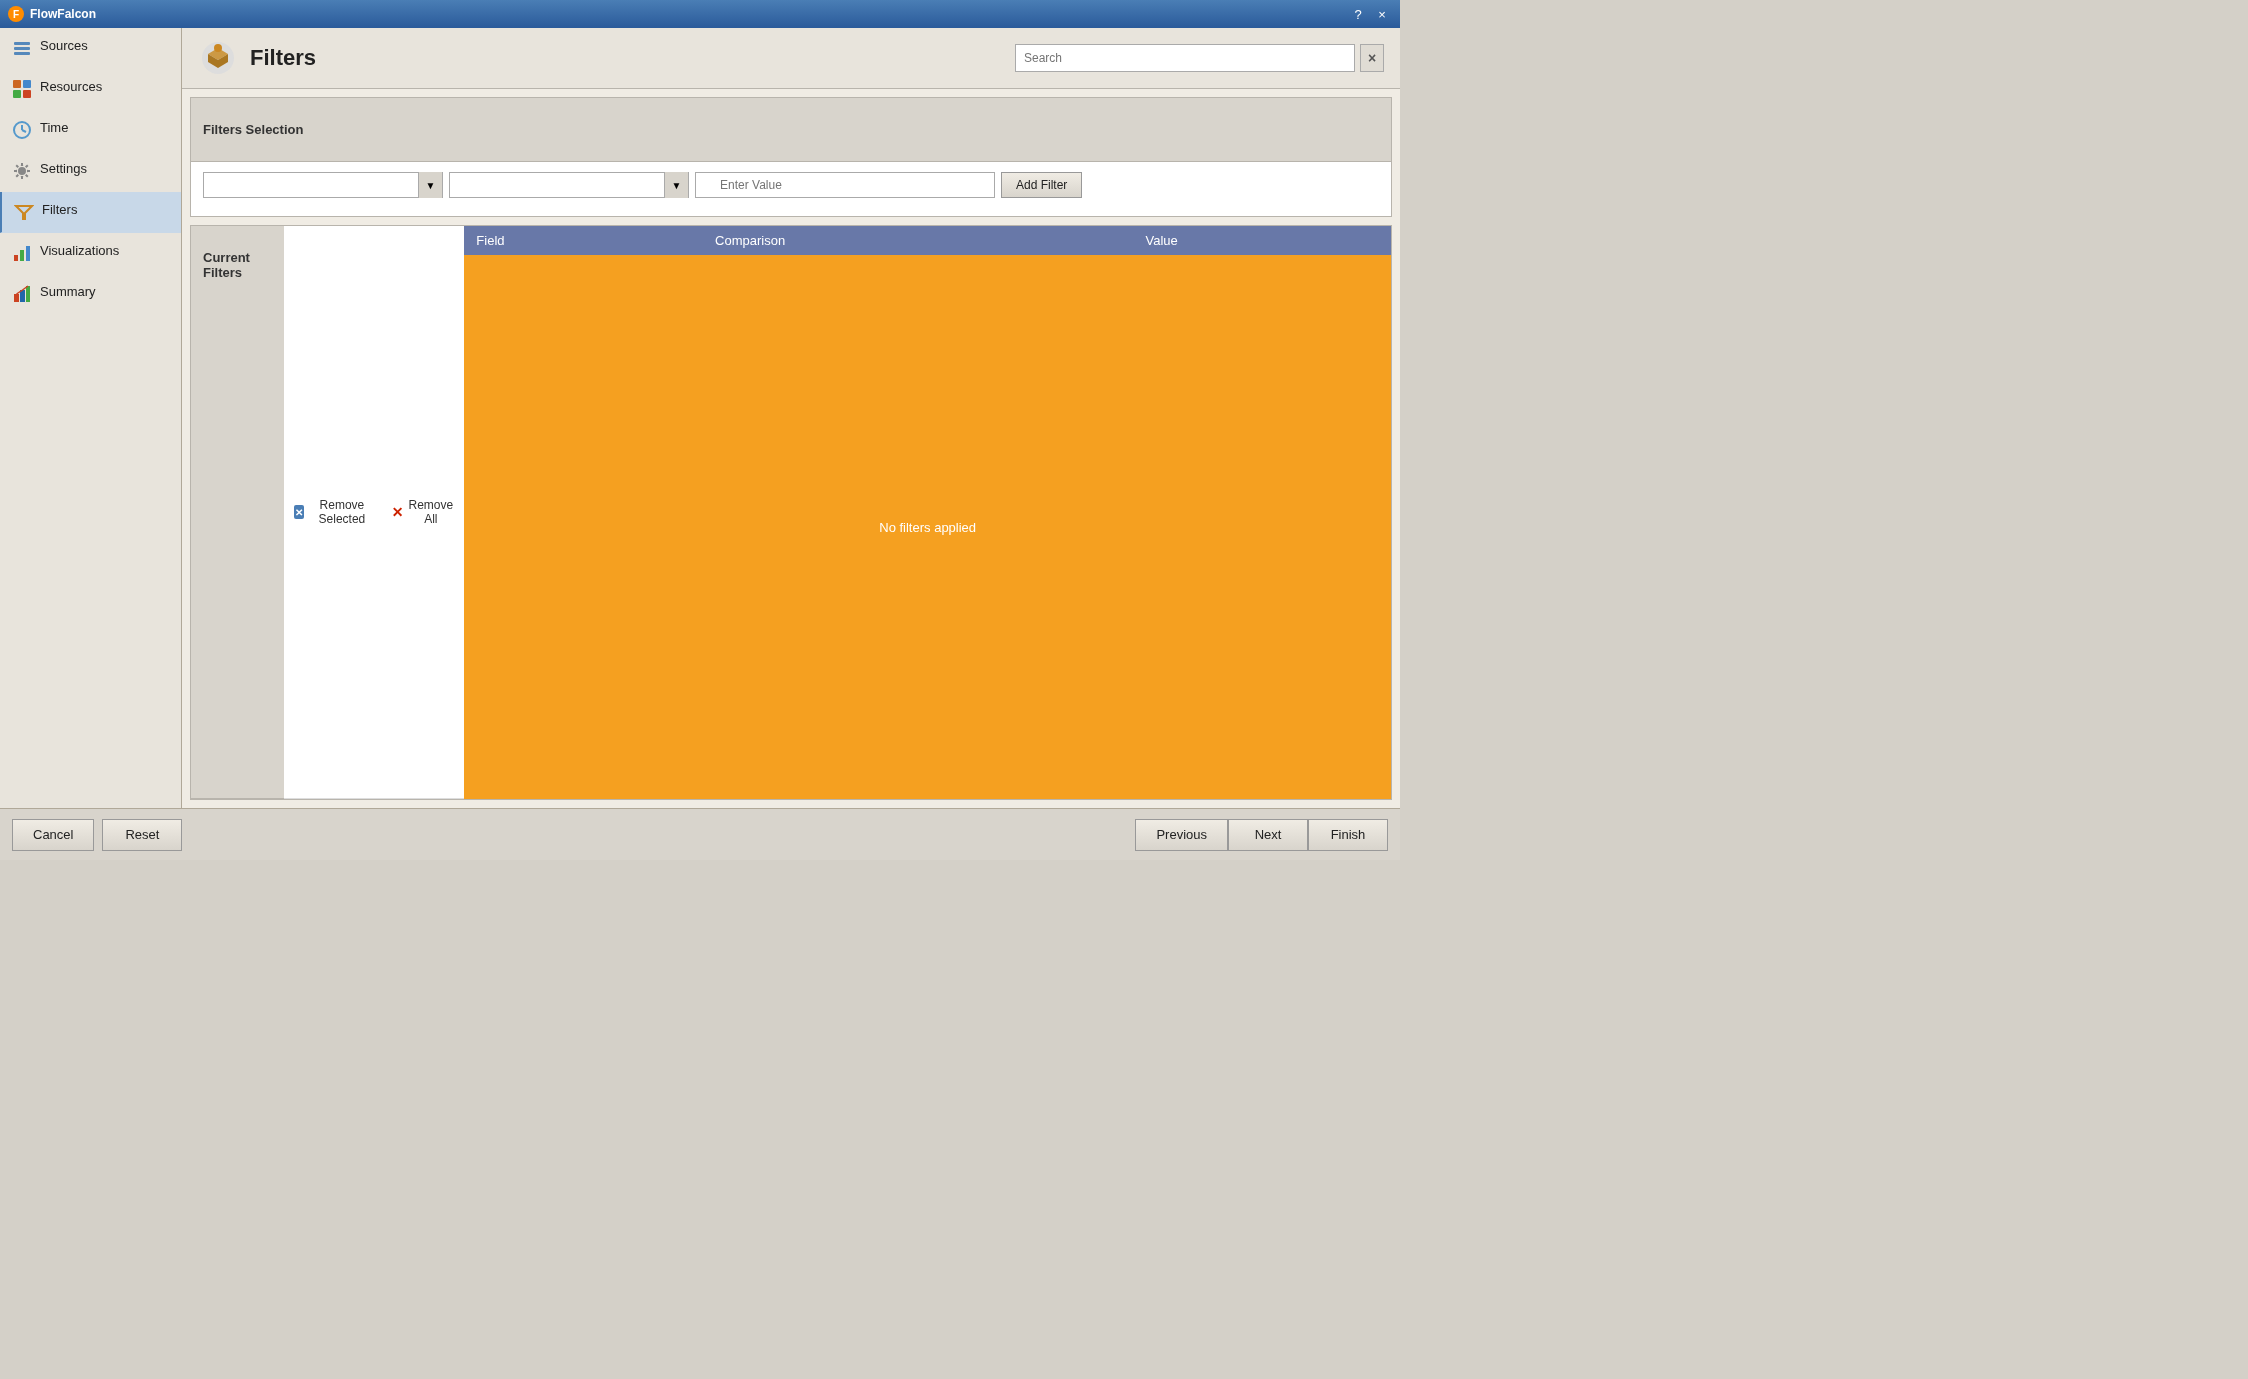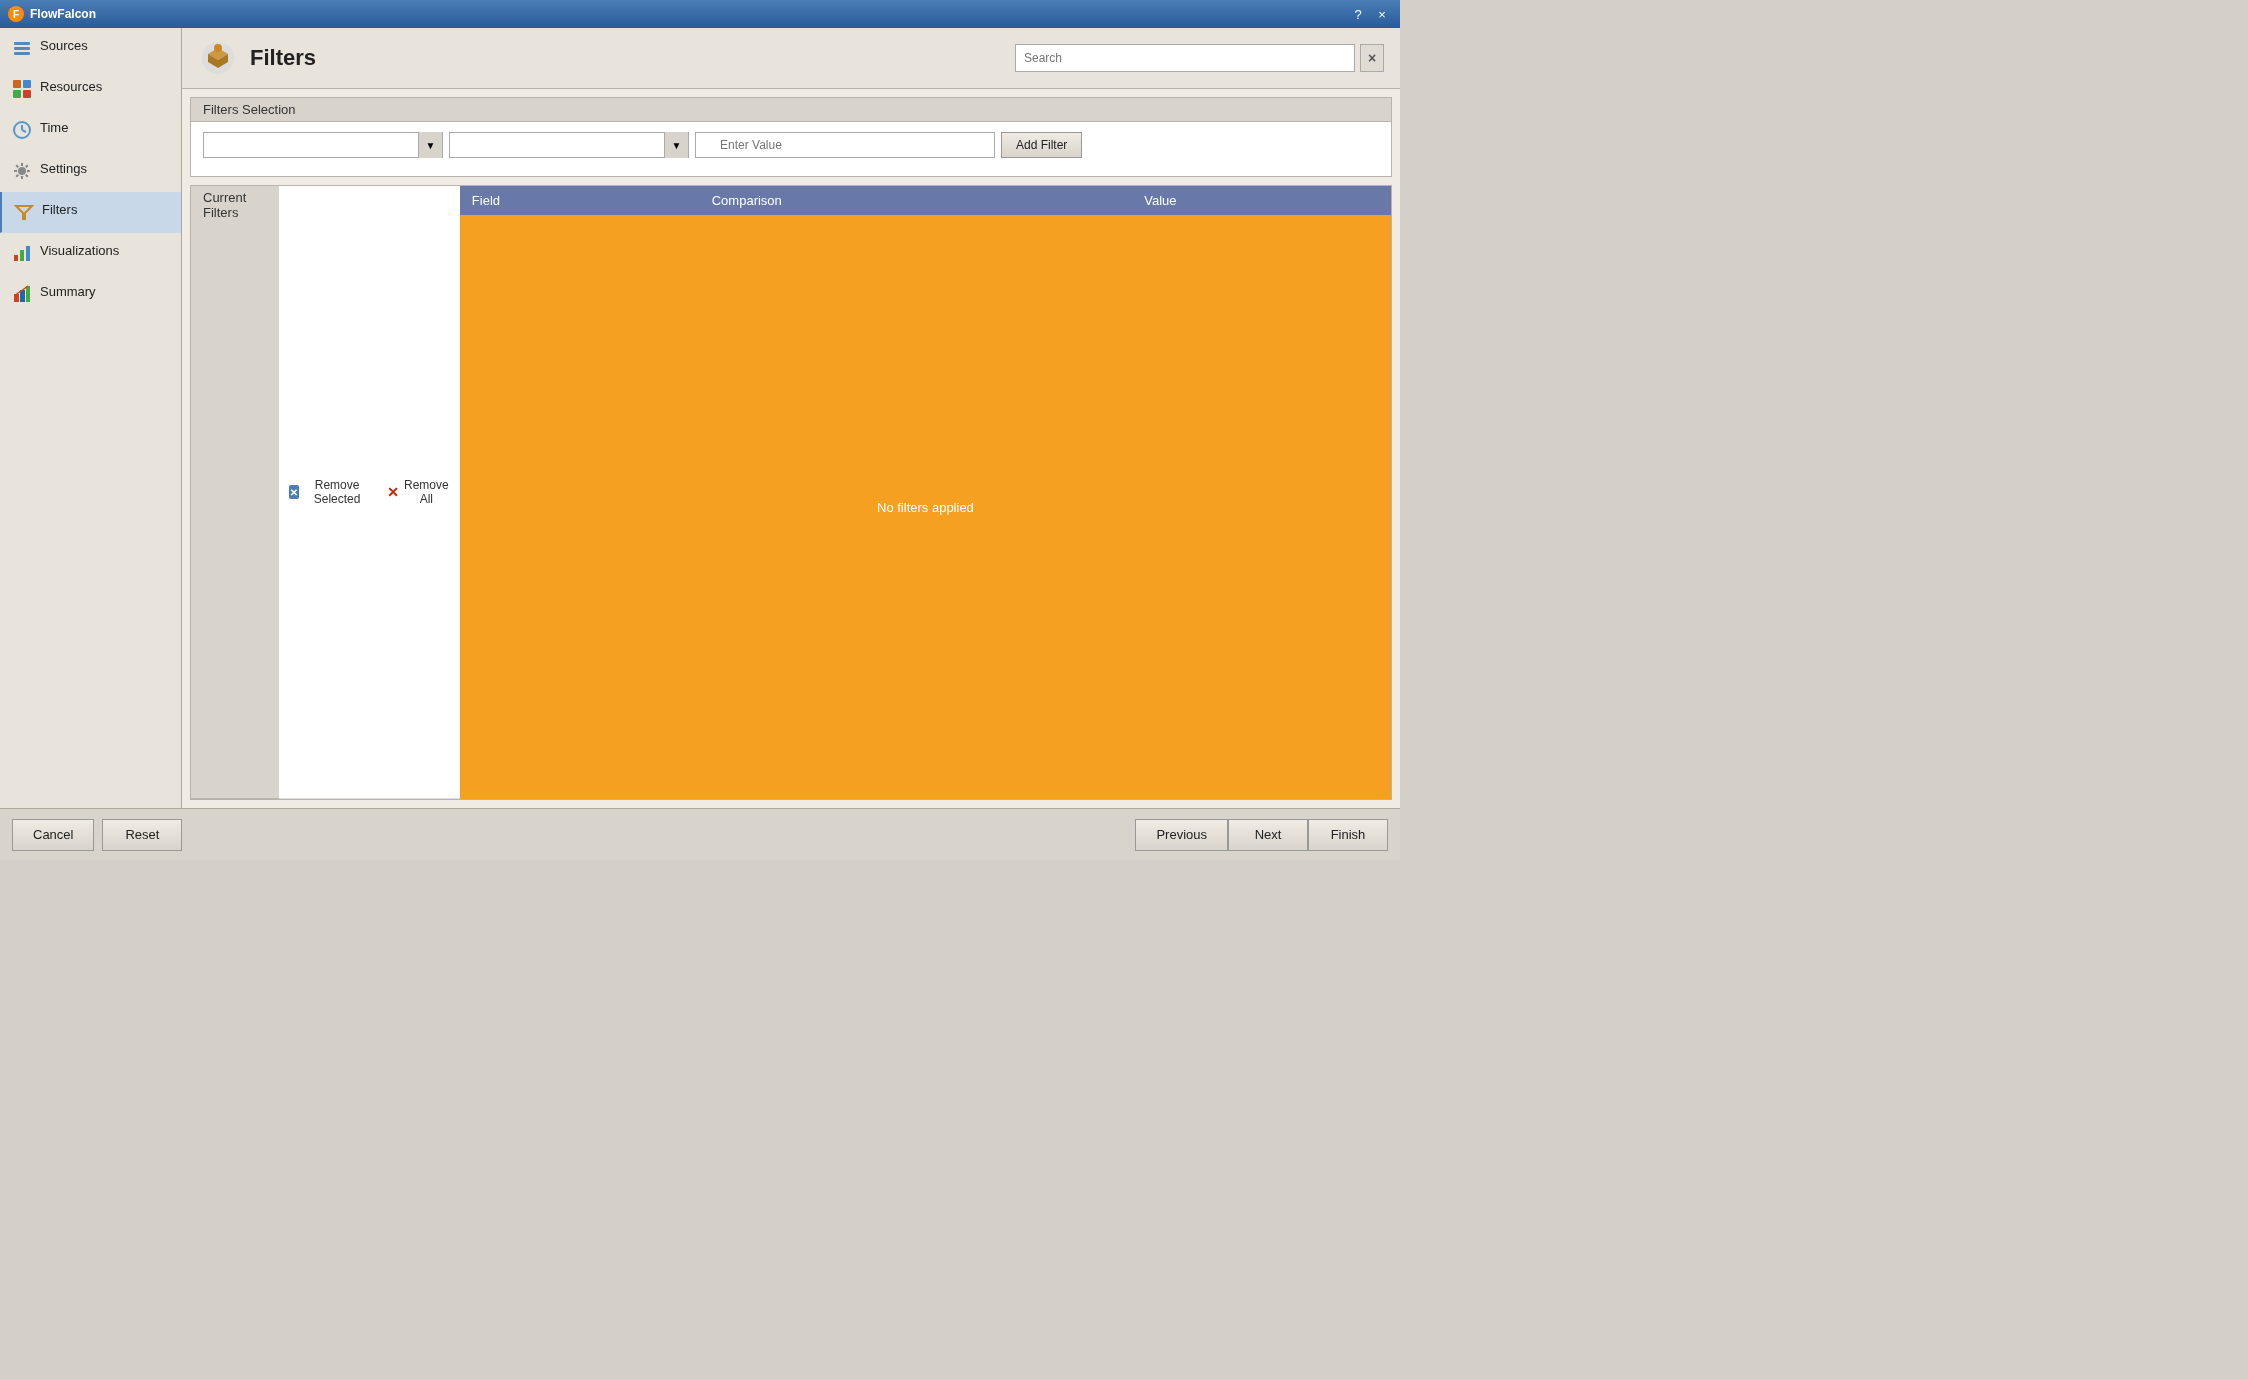--- a/index.html
+++ b/index.html
@@ -152,22 +152,22 @@
       color: #555;
     }
     
     .panel {
       margin: 8px;
       border: 1px solid #b8b4ac;
       background: white;
     }
     .panel-header {
       background: #d8d4cc;
-      padding: 4px 12px;
-      font-weight: normal;
+      padding: 24px 12px;
+      font-weight: bold;
       font-size: 13px;
       color: #333;
       border-bottom: 1px solid #b8b4ac;
     }
     .panel-body {
       padding: 10px 12px;
     }
     
     .filter-row {
       display: flex;

